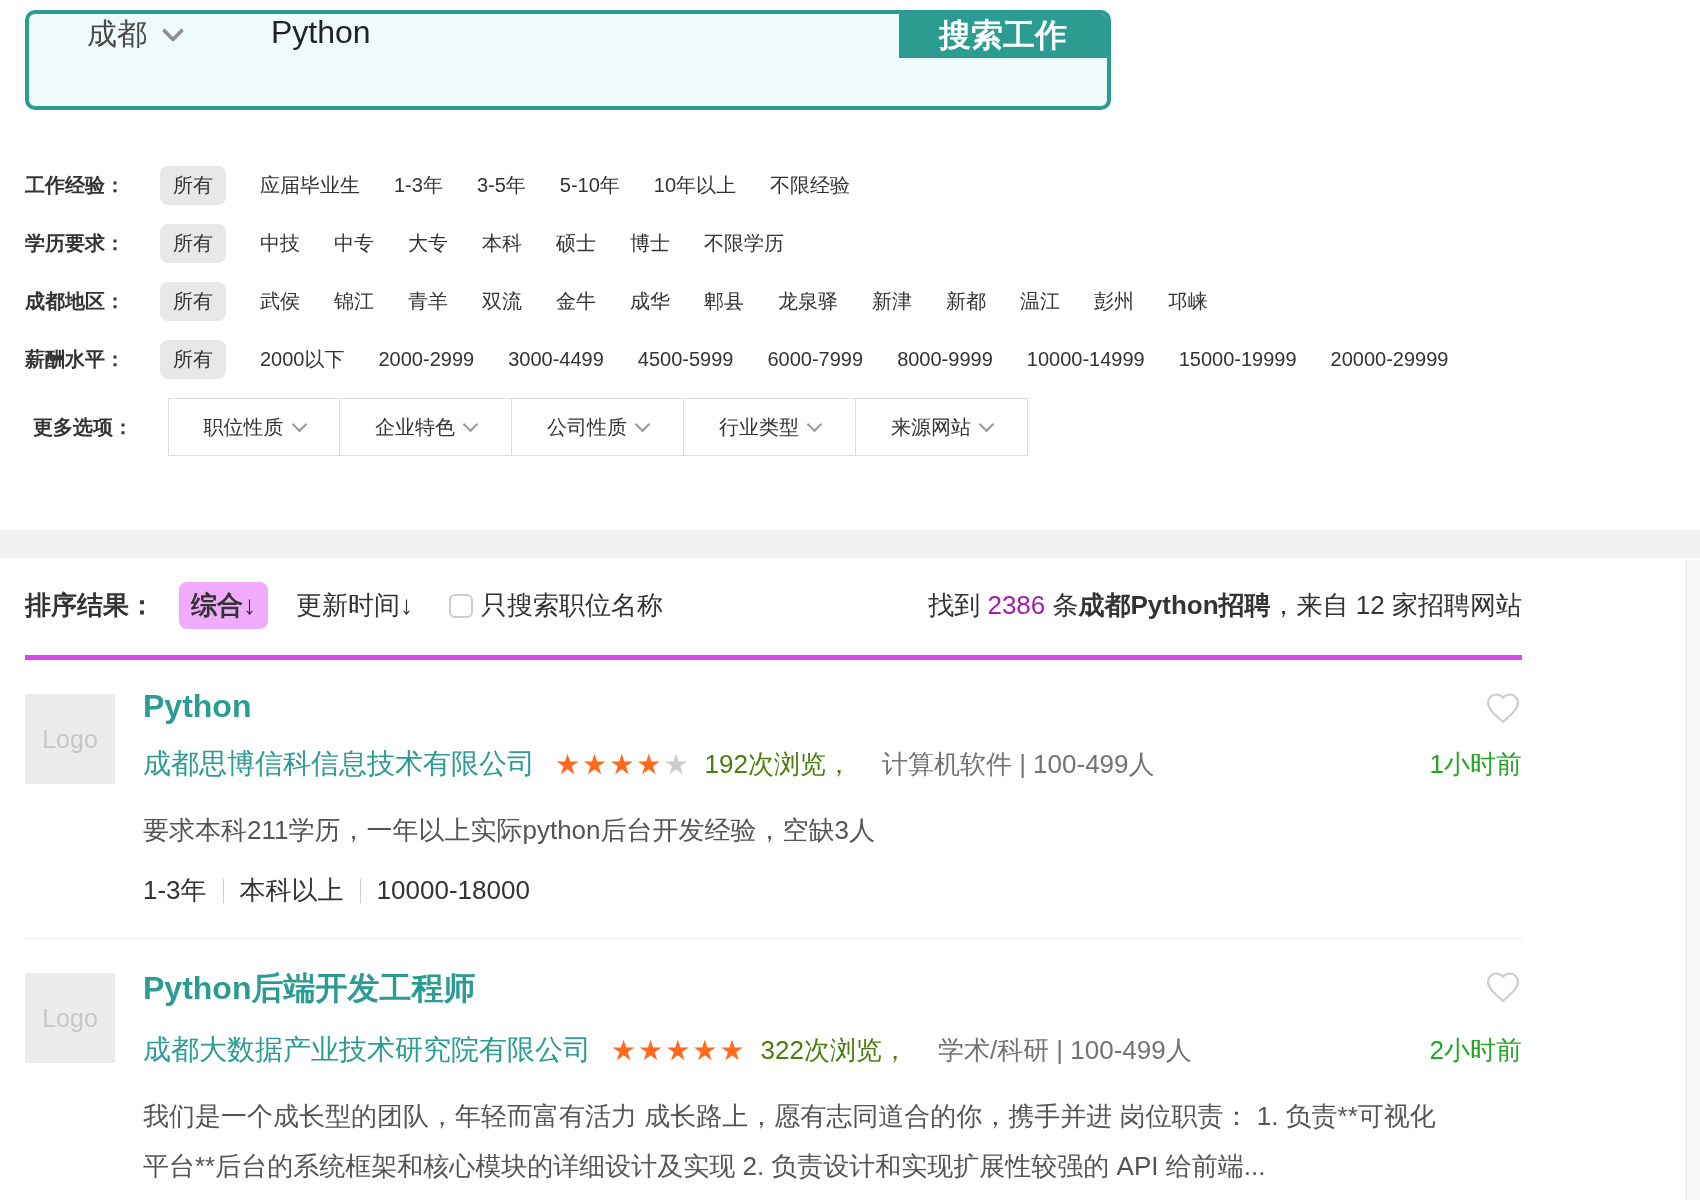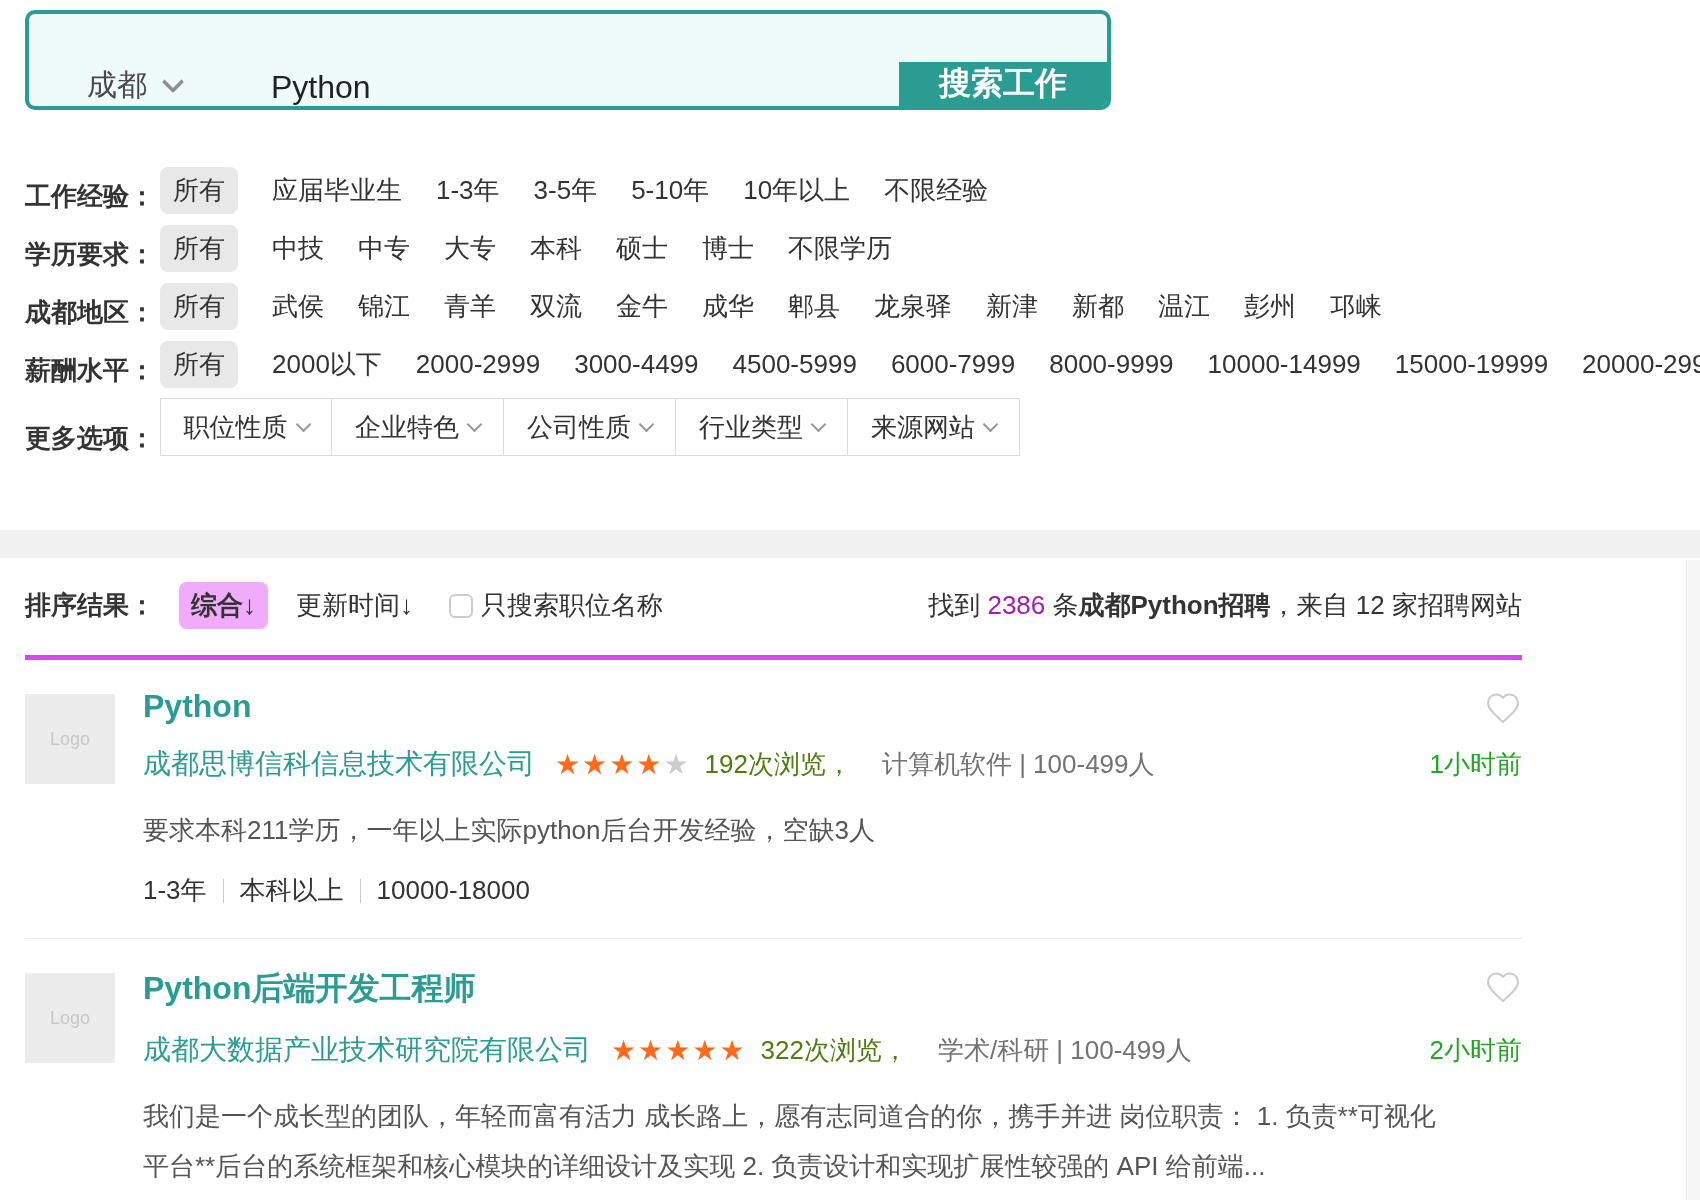--- a/index.html
+++ b/index.html
@@ -5,58 +5,58 @@
   * { box-sizing: border-box; }
   html,body { margin:0; padding:0; }
   body {
     width:1700px; height:1200px; overflow:hidden; background:#fff;
     font-family:"Liberation Sans","DejaVu Sans",sans-serif; color:#333; position:relative;
   }
   
   .search-wrap {
     margin:10px 0 0 25px; width:1086px; height:100px;
     border:4px solid #2a9c92; border-radius:10px; background:#effbfa;
-    display:flex; align-items:flex-end; overflow:hidden;
+    display:flex; align-items:flex-start; overflow:hidden;
   }
   .city { display:flex; align-items:center; padding-left:58px; font-size:30px; color:#4a4a4a; cursor:pointer; }
   .caret-lg { width:16px; height:16px; border-right:4px solid #8f8f8f; border-bottom:4px solid #8f8f8f;
     transform:rotate(45deg); margin:-8px 0 0 18px; border-radius:2px; }
   .vdiv { width:2px; background:#d9d9d9; margin:26px 0 26px 32px; }
   .keyword { flex:1; display:flex; align-items:center; padding-left:56px; font-size:32px; color:#222; }
   .search-btn { width:208px; background:#2a9c92; color:#fff; font-size:32px; font-weight:bold;
     display:flex; align-items:center; justify-content:center; cursor:pointer; flex:none; }
   
   .filters { margin:46px 0 0 25px; }
-  .frow { display:flex; align-items:flex-end; height:58px; font-size:26px; }
+  .frow { display:flex; align-items:center; height:58px; font-size:20px; }
   .flabel { width:135px; font-weight:bold; color:#333; flex:none; }
   .fopts { display:flex; align-items:center; gap:34px; white-space:nowrap; }
   .opt { color:#333; cursor:pointer; }
   .chip { background:#e8e8e8; border-radius:8px; padding:6px 13px; }
-  .more-row { margin-top:10px; }
+  .more-row { margin-top:10px;margin-left:8px; }
   .dd { width:172px; height:58px; border:1px solid #ddd; display:flex; align-items:center;
     justify-content:center; cursor:pointer; background:#fff; }
   .dd + .dd { border-left:none; }
   .caret-sm { width:11px; height:11px; border-right:2px solid #999; border-bottom:2px solid #999;
     transform:rotate(45deg); margin:-6px 0 0 10px; flex:none; }
   
   .band { margin-top:74px; height:28px; background:#f1f1f1; }
   
   .content { width:1497px; margin-left:25px; }
   .results-header { display:flex; align-items:center; padding:24px 0 26px; font-size:26px; border-bottom:5px solid #d946ef; }
   .rh-label { font-weight:bold; margin-right:24px; }
   .sort-chip { background:#f0abfc; border-radius:8px; padding:6px 12px; font-weight:bold; margin-right:28px; cursor:pointer; }
   .sort-link { margin-right:36px; cursor:pointer; }
   .checkbox { width:24px; height:24px; border:2px solid #ccc; border-radius:6px; background:#fff; margin-right:8px; cursor:pointer; flex:none; }
   .summary { margin-left:auto; }
   .summary .num { color:#a21caf; }
   .summary .strong { font-weight:bold; }
   
   .job-card { position:relative; padding:28px 0 30px 118px; border-bottom:1px solid #ececec; }
   .logo { position:absolute; left:0; top:34px; width:90px; height:90px; background:#ececec; color:#c7c7c7;
-    font-size:18px; display:flex; align-items:center; justify-content:center;text-align:right; }
+    font-size:25px; display:flex; align-items:center; justify-content:center;text-align:right; }
   .job-title { display:inline-block; font-size:32px; font-weight:bold; color:#2a9c92; cursor:pointer; }
   .company-row { display:flex; align-items:center; margin-top:20px; }
   .company { font-size:28px; color:#2a9c92; cursor:pointer; }
   .stars { font-size:28px; margin-left:20px; letter-spacing:2px; white-space:nowrap; }
   .stars .on { color:#ff6a1c; }
   .stars .off { color:#ccc; }
   .views { font-size:26px; color:#4d7c0f; margin-left:14px; }
   .industry { font-size:26px; color:#737373; margin-left:30px; }
   .posted { margin-left:auto; font-size:26px; color:#25a525; }
   .desc { margin-top:22px; font-size:26px; color:#555; line-height:50px; width:1302px; }

